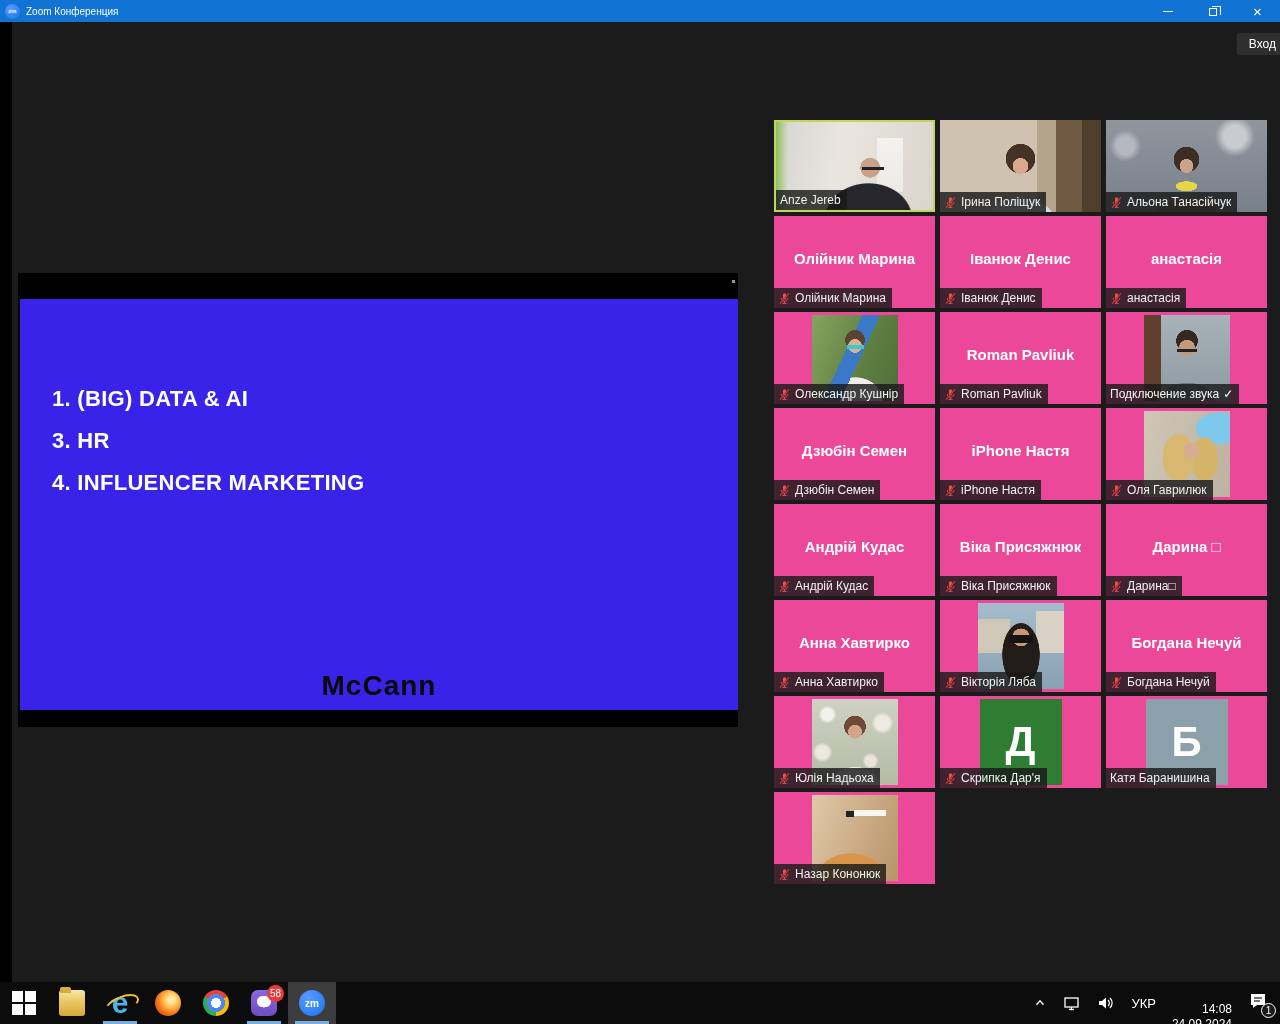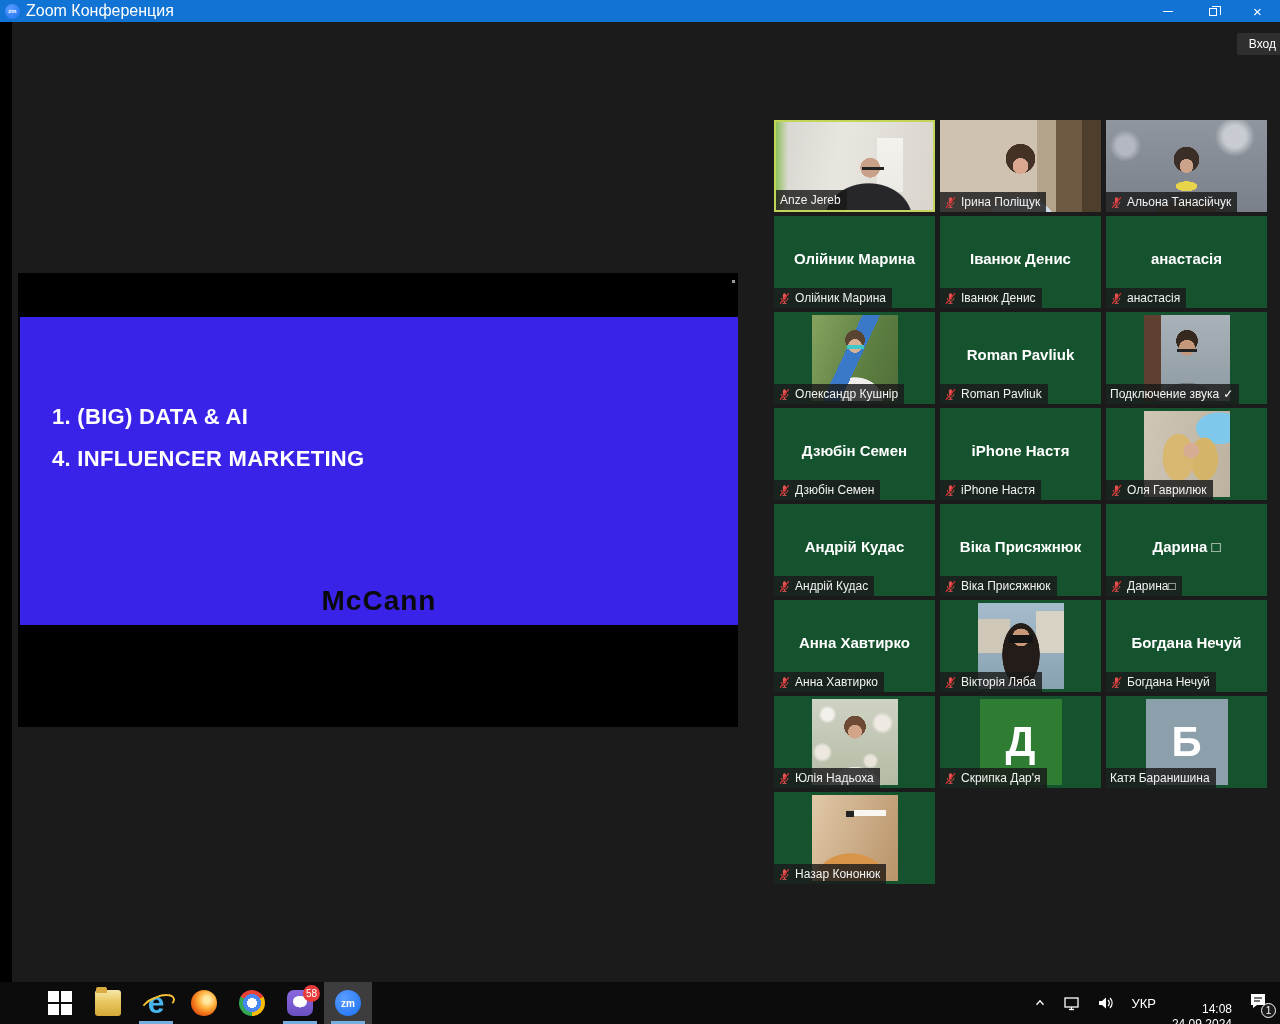--- a/index.html
+++ b/index.html
@@ -6,46 +6,46 @@
   html,body { width:1280px; height:1024px; overflow:hidden; background:#000; }
   body { font-family:"Liberation Sans", sans-serif; }
   .app { position:relative; width:1280px; height:1024px; }
 
   
   .titlebar { position:absolute; top:0; left:0; right:0; height:22px; background:#1173d4;
     display:flex; align-items:center; color:#fff; }
   .tb-appicon { width:15px; height:15px; border-radius:50%; margin:0 6px 0 5px;
     background:radial-gradient(circle at 35% 30%, #5a9cff, #2d7ef7 70%, #1f66d8);
     display:flex; align-items:center; justify-content:center; font-size:6px; font-weight:bold; color:#fff; }
-  .tb-title { font-size:16px; }
+  .tb-title { font-size:10px; }
   .wc-group { margin-left:auto; display:flex; height:22px; }
   .wc { width:45px; height:22px; display:flex; align-items:center; justify-content:center; color:#fff; }
   .wc-min i { display:block; width:10px; height:1px; background:#fff; }
   .wc-restore i { display:block; width:8px; height:8px; border:1px solid #fff; position:relative; margin-top:2px; }
   .wc-restore i:before { content:""; position:absolute; top:-3px; left:2px; width:8px; height:8px; border:1px solid #fff; border-left:none; border-bottom:none; }
   .wc-close { font-size:15px; line-height:15px; }
 
   
   .content { position:absolute; top:22px; left:0; width:1280px; height:960px; background:#1b1b1b;margin-left:12px; }
   .login-btn { position:absolute; top:11px; right:4px; background:#2f2f2f; color:#fff;
     font-size:12px; padding:4px 12px; border-radius:2px; }
 
   
   .slide-frame { position:absolute; left:6px; top:251px; width:720px; height:454px; background:#000; }
   .slide-dot { position:absolute; top:7px; right:3px; width:3px; height:3px; background:#9a9a9a; }
-  .slide-blue { position:absolute; top:44px; left:2px; width:718px; height:308px; }
+  .slide-blue { position:absolute; top:26px; left:2px; width:718px; height:411px; }
   .slide-list { position:absolute; top:79px; left:32px; color:#fff; font-size:22px; font-weight:bold;
     line-height:42px; letter-spacing:0.3px; white-space:nowrap; }
   .slide-logo { position:absolute; bottom:8px; left:0; right:0; text-align:center;
     color:#0a0a0a; font-size:28px; font-weight:bold; letter-spacing:1px; }
 
   
   .grid { position:absolute; left:762px; top:98px; display:grid;
     grid-template-columns:repeat(3,161px); grid-auto-rows:92px; gap:4px 5px; }
-  .tile { position:relative; background:#14532d; overflow:hidden; }
+  .tile { position:relative; background:#ec4899; overflow:hidden; }
   .tile.active { border:2px solid #c3d45a; }
   .photo { position:absolute; }
   .photo.full { inset:0; }
   .photo.boxed { left:50%; top:3px; width:86px; height:86px; transform:translateX(-50%); }
   .letter-box { position:absolute; left:50%; top:3px; width:82px; height:86px; transform:translateX(-50%);
     display:flex; align-items:center; justify-content:center; }
   .letter-box span { color:#fff; font-size:42px; font-weight:bold; }
   .center-name { position:absolute; inset:0; display:flex; align-items:center; justify-content:center;
     color:#fff; font-size:15px; font-weight:bold; padding-bottom:8px; }
   .label { position:absolute; left:0; bottom:0; max-width:100%; display:flex; align-items:center; gap:4px;
@@ -117,21 +117,21 @@
     radial-gradient(circle 10px at 12% 62%, #ece8e0 65%, transparent),
     linear-gradient(#cfd2c4, #b4bba4); }
   .ph-nazar { background:
     linear-gradient(#222,#222) 34px 16px/8px 6px no-repeat,
     linear-gradient(#f8f6f0,#f8f6f0) 42px 15px/32px 6px no-repeat,
     radial-gradient(ellipse 36px 28px at 45% 100%, #d89448 97%, transparent),
     linear-gradient(110deg, #e0c8a8, #c8a882 60%, #b89468); }
 
   
   .taskbar { position:absolute; bottom:0; left:0; width:1280px; height:42px; background:#0c0c0c;
-    display:flex; align-items:center;padding-left:36px; }
+    display:flex; align-items:center; }
   .tb-btn { width:48px; height:42px; position:relative; display:flex; align-items:center; justify-content:center; }
   .tb-btn.active { background:#3d3d3d; }
   .tb-underline { position:absolute; bottom:0; left:7px; right:7px; height:3px; background:#76aede; }
   .tb-badge { position:absolute; top:3px; right:4px; min-width:17px; height:17px; border-radius:50%;
     background:#e83c3c; color:#fff; font-size:10px; display:flex; align-items:center; justify-content:center; }
   .ti { width:26px; height:26px; position:relative; }
   .ti-start { background:
     linear-gradient(#fff,#fff) 1px 1px/11px 11px no-repeat,
     linear-gradient(#fff,#fff) 14px 1px/11px 11px no-repeat,
     linear-gradient(#fff,#fff) 1px 14px/11px 11px no-repeat,
@@ -187,20 +187,21 @@
 
   <div class="content">
 
     <div class="login-btn">Вход</div>
 
     <div class="slide-frame">
       <div class="slide-dot"></div>
       <div class="slide-blue" style="background: rgb(58, 35, 232);">
         <div class="slide-list">
           <div>1. (BIG) DATA &amp; AI</div>
+          <div>3. HR</div>
           <div>4. INFLUENCER MARKETING</div>
         </div>
         <div class="slide-logo">McCann</div>
       </div>
     </div>
 
     <div class="grid">
         <div class="tile active" style="border-color: rgb(195, 212, 90);">
     <div class="photo full ph-anze"></div>
 

